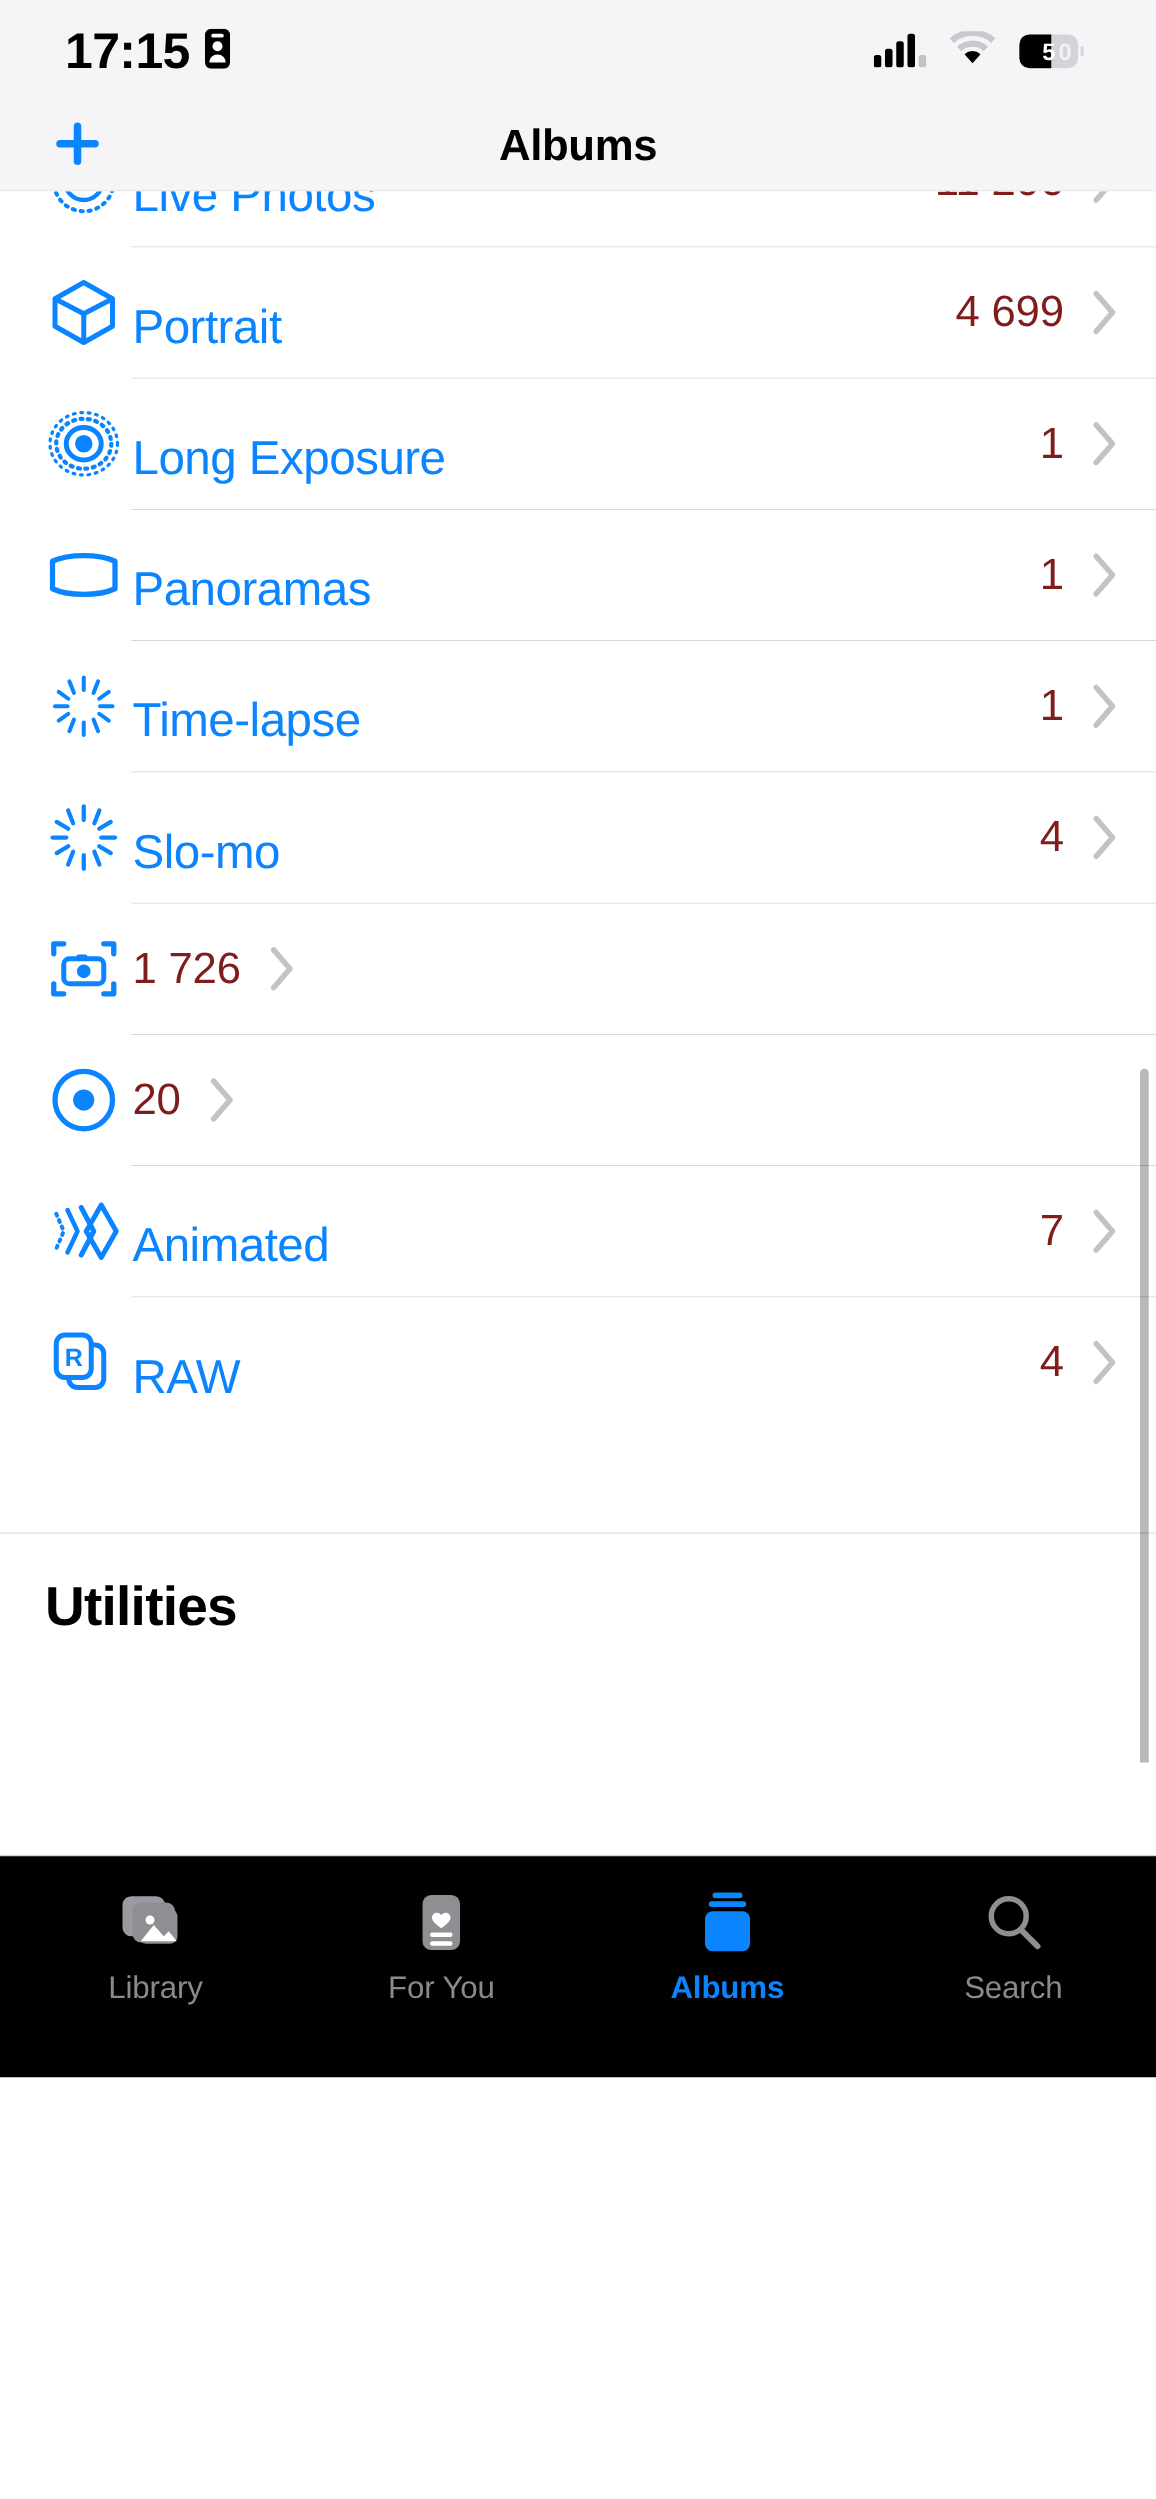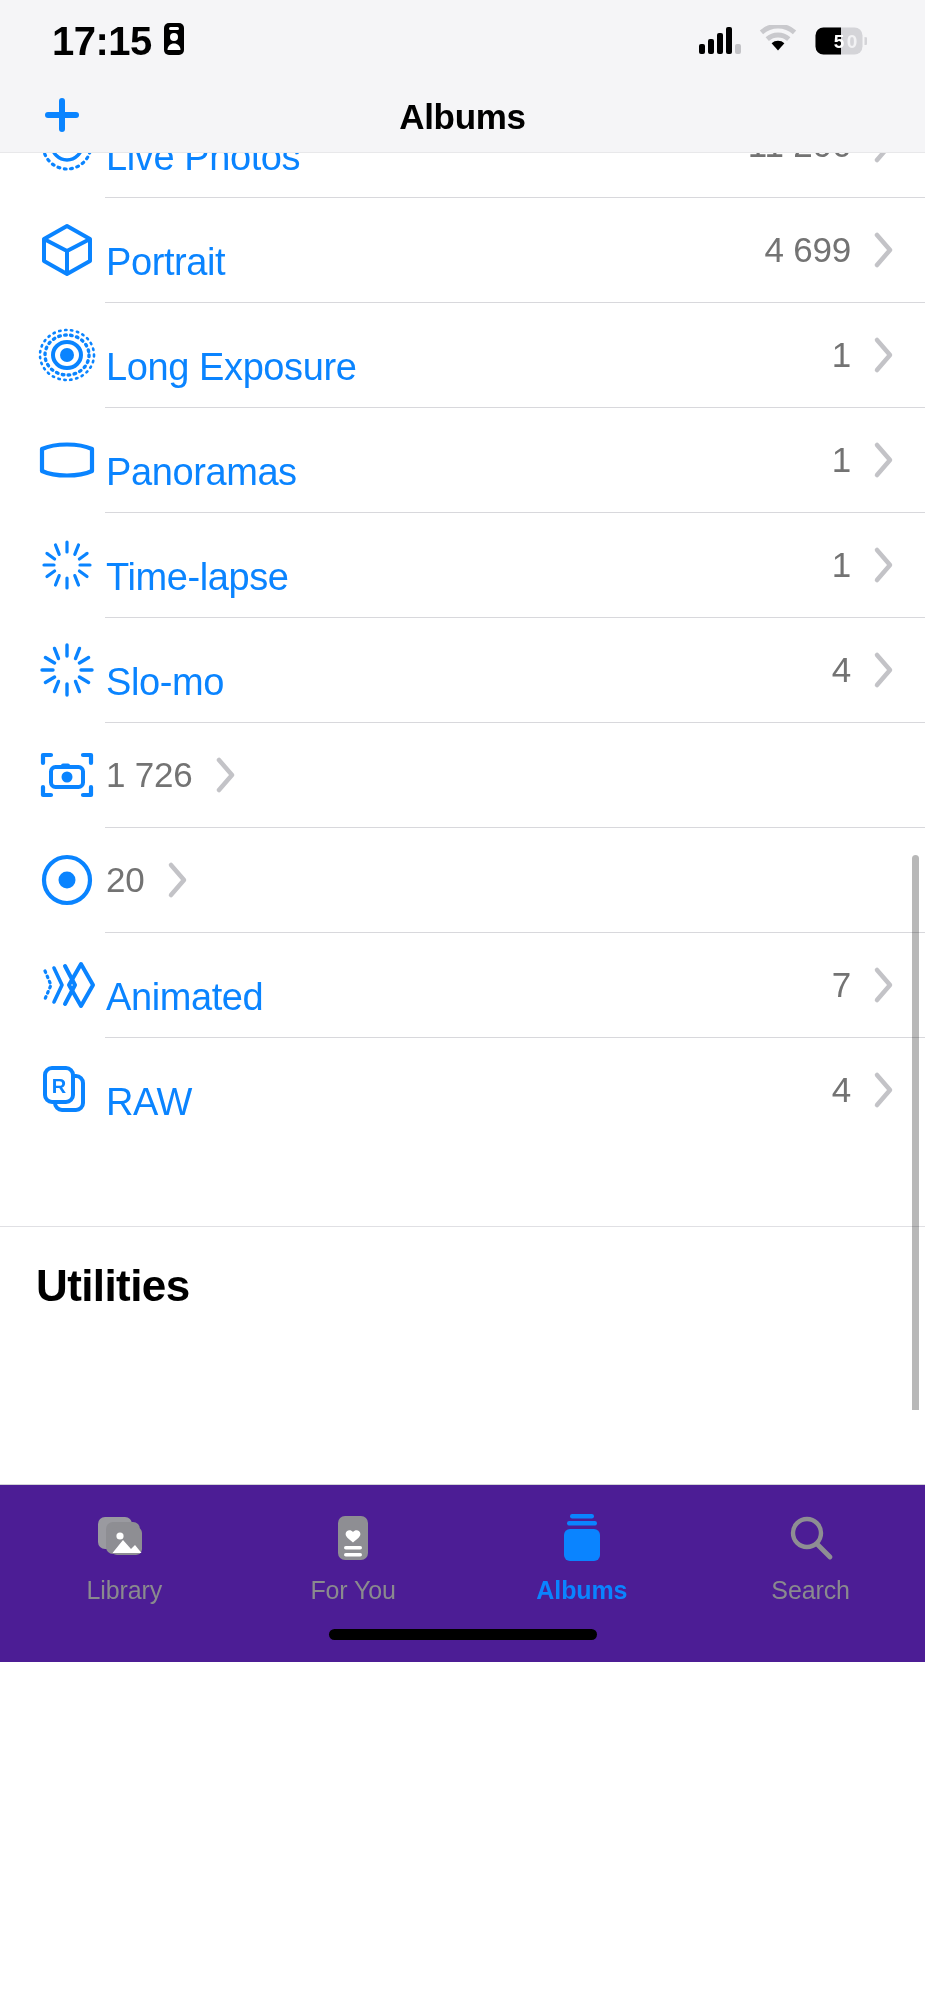--- a/index.html
+++ b/index.html
@@ -59,21 +59,21 @@
     display:flex; align-items:center; justify-content:center;
   }
   .row .rlabel {
     flex:1;
     font-size:38px; font-weight:normal; color:#0a84ff;
     letter-spacing:-0.4px;
     white-space:nowrap;
     margin-top:24px;
   }
   .row .rcount {
-    font-size:35px; color:#737373; font-weight:normal;
+    font-size:35px; color:#7f1d1d; font-weight:normal;
     margin-right:22px; letter-spacing:-0.2px;
   }
   .row .rchev { display:flex; align-items:center; }
 
   .sep {
     height:1px; background:#d8d8dc;
     margin-left:105px;
   }
   .section-divider { height:1px; background:#e0e0e4; width:100%; }
   .gap-block { height:84px; background:#fff; }
@@ -88,21 +88,21 @@
   #scrollbar {
     position:absolute; right:6px; top:702px;
     width:7px; height:560px; border-radius:4px;
     background:rgba(0,0,0,0.28);
     z-index:25;
   }
 
   
   #tabbar {
     position:absolute; left:0; bottom:0; width:925px; height:178px;
-    background:#4c1d95;
+    background:#000000;
     border-top:0.5px solid #d2d2d7;
     display:flex; align-items:flex-start;
     padding-top:26px;
     z-index:30;
     padding-left:10px;
   }
   .tab {
     flex:1; display:flex; flex-direction:column; align-items:center; gap:11px;
     cursor:pointer;
   }

